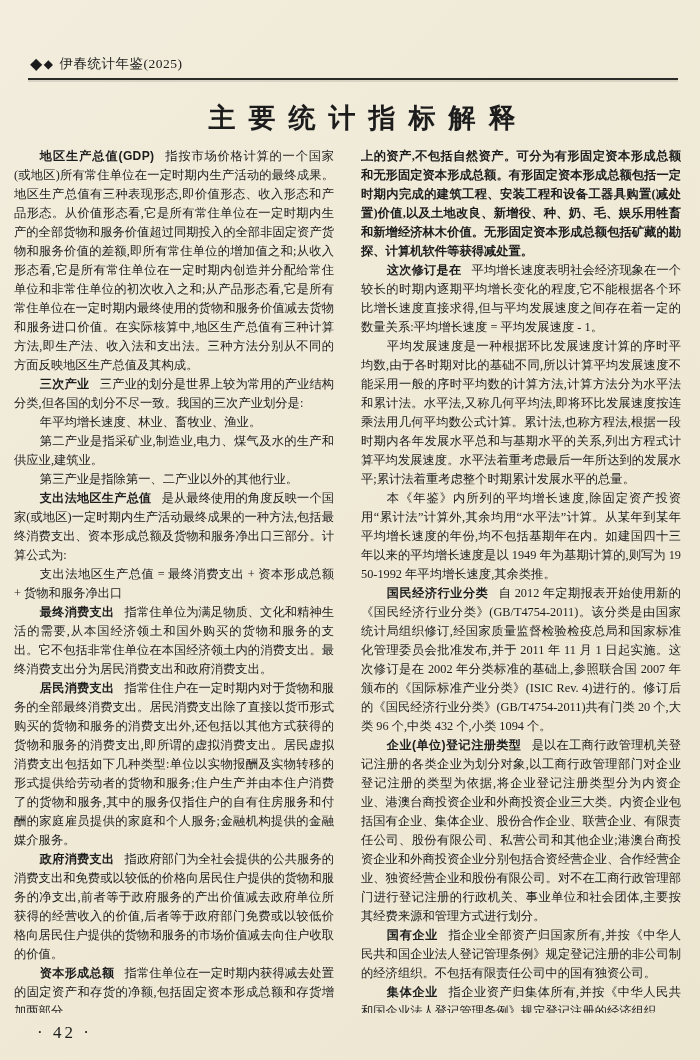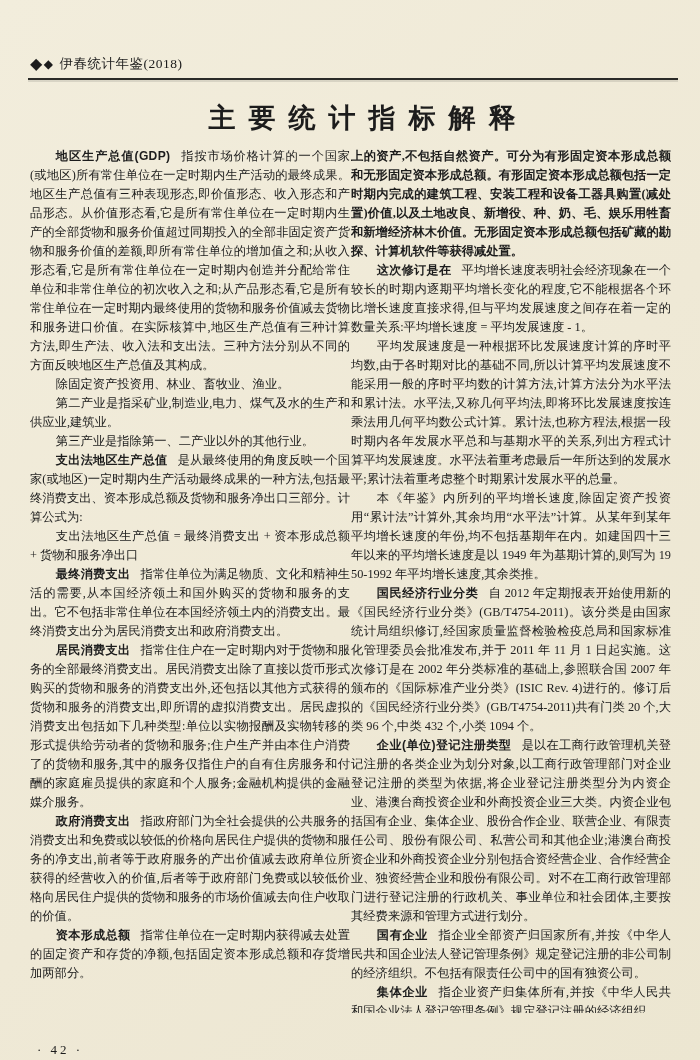--- a/index.html
+++ b/index.html
@@ -42,23 +42,23 @@
     text-align: center;
     font-size: 27px;
     font-weight: bold;
     letter-spacing: 13px;
     text-indent: 13px;
     font-family: "Liberation Sans", "DejaVu Sans", sans-serif;
   }
   .columns {
     position: absolute;
     top: 147px;
-    left: 30px;
+    left: 14px;
     display: flex;
-    gap: 1px;
+    gap: 27px;
   }
   .col {
     width: 320px;
     height: 866px;
     overflow: hidden;
     text-align: justify;
   }
   p.para {
     margin: 0;
     font-size: 12.3px;
@@ -69,44 +69,45 @@
   p.para.noindent { text-indent: 0; font-weight: bold; }
   p.para b {
     font-family: "Liberation Sans", "DejaVu Sans", sans-serif;
     font-size: 12.1px;
     margin-right: 0.85em;
     letter-spacing: 0.3px;
   }
   .footer {
     position: absolute;
     left: 37px;
-    bottom: 2px;
-    font-size: 13px;
+    bottom: 17px;
+    font-size: 17px;
     letter-spacing: 3px;
   }
 </style>
 </head>
 <body>
 
 <div class="page">
 
   <div class="header">
     <span class="diamond-big">◆</span>
     <span class="diamond-small">◆</span>
-    <span>伊春统计年鉴(2018)</span>
+    <span>伊春统计年鉴(2025)</span>
   </div>
 
   <div class="rule"></div>
 
   <h1 class="title">主要统计指标解释</h1>
 
   <div class="columns">
     <div class="col" id="col-left">
         <p class="para"><b>地区生产总值(GDP)</b>指按市场价格计算的一个国家(或地区)所有常住单位在一定时期内生产活动的最终成果。地区生产总值有三种表现形态,即价值形态、收入形态和产品形态。从价值形态看,它是所有常住单位在一定时期内生产的全部货物和服务价值超过同期投入的全部非固定资产货物和服务价值的差额,即所有常住单位的增加值之和;从收入形态看,它是所有常住单位在一定时期内创造并分配给常住单位和非常住单位的初次收入之和;从产品形态看,它是所有常住单位在一定时期内最终使用的货物和服务价值减去货物和服务进口价值。在实际核算中,地区生产总值有三种计算方法,即生产法、收入法和支出法。三种方法分别从不同的方面反映地区生产总值及其构成。</p>
-        <p class="para">除固定资产投资用、林业、畜牧业、渔业。</p>
+        <p class="para"><b>三次产业</b>三产业的划分是世界上较为常用的产业结构分类,但各国的划分不尽一致。我国的三次产业划分是:</p>
+        <p class="para">年平均增长速度、林业、畜牧业、渔业。</p>
         <p class="para">第二产业是指采矿业,制造业,电力、煤气及水的生产和供应业,建筑业。</p>
         <p class="para">第三产业是指除第一、二产业以外的其他行业。</p>
         <p class="para"><b>支出法地区生产总值</b>是从最终使用的角度反映一个国家(或地区)一定时期内生产活动最终成果的一种方法,包括最终消费支出、资本形成总额及货物和服务净出口三部分。计算公式为:</p>
         <p class="para">支出法地区生产总值 = 最终消费支出 + 资本形成总额 + 货物和服务净出口</p>
         <p class="para"><b>最终消费支出</b>指常住单位为满足物质、文化和精神生活的需要,从本国经济领土和国外购买的货物和服务的支出。它不包括非常住单位在本国经济领土内的消费支出。最终消费支出分为居民消费支出和政府消费支出。</p>
         <p class="para"><b>居民消费支出</b>指常住住户在一定时期内对于货物和服务的全部最终消费支出。居民消费支出除了直接以货币形式购买的货物和服务的消费支出外,还包括以其他方式获得的货物和服务的消费支出,即所谓的虚拟消费支出。居民虚拟消费支出包括如下几种类型:单位以实物报酬及实物转移的形式提供给劳动者的货物和服务;住户生产并由本住户消费了的货物和服务,其中的服务仅指住户的自有住房服务和付酬的家庭雇员提供的家庭和个人服务;金融机构提供的金融媒介服务。</p>
         <p class="para"><b>政府消费支出</b>指政府部门为全社会提供的公共服务的消费支出和免费或以较低的价格向居民住户提供的货物和服务的净支出,前者等于政府服务的产出价值减去政府单位所获得的经营收入的价值,后者等于政府部门免费或以较低价格向居民住户提供的货物和服务的市场价值减去向住户收取的价值。</p>
         <p class="para"><b>资本形成总额</b>指常住单位在一定时期内获得减去处置的固定资产和存货的净额,包括固定资本形成总额和存货增加两部分。</p>
       </div>
     <div class="col" id="col-right">

